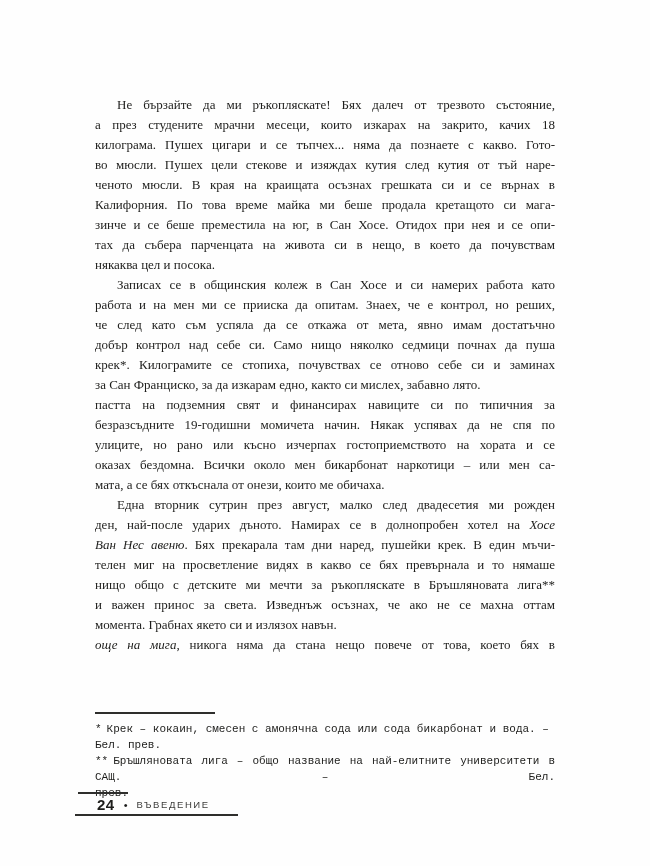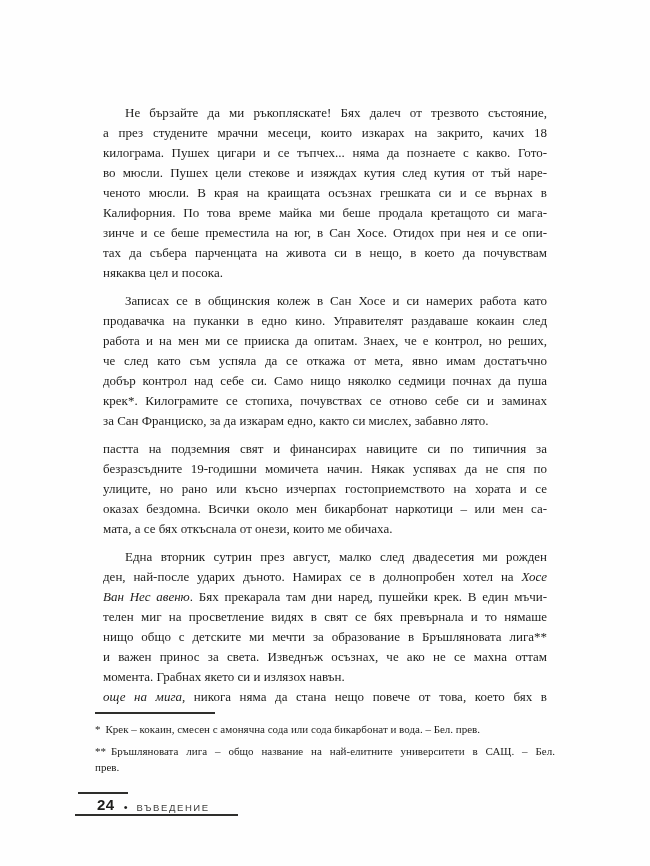--- a/index.html
+++ b/index.html
@@ -13,21 +13,21 @@
     color: #1d1d1b;
   }
   .body-text {
     position: absolute;
     left: 95px;
     top: 95px;
     width: 460px;
     font-size: 13px;
     line-height: 20px;
   }
-  .para { margin: 8px; }
+  .para { margin: 0; }
   .line {
     text-align: justify;
     text-align-last: justify;
     white-space: normal;
   }
   .line.first { text-indent: 22px; }
   .line.last { text-align-last: left; }
   .it { font-style: italic; }
 
   .fn-rule {
@@ -39,39 +39,39 @@
     background: #2e2e2c;
   }
   .fn-list {
     position: absolute;
     left: 95px;
     top: 721px;
     width: 460px;
     font-size: 11px;
     line-height: 16px;
   }
-  .fn-line { text-align: left; }
-  .fn-line.justify { text-align: justify; text-align-last: justify; margin-top: 6px; }
+  .fn-line { text-align: left; font-family: Liberation Mono, monospace; }
+  .fn-line.justify { text-align: justify; text-align-last: justify; }
   .fn-marker { margin-right: 5px; }
 
   .footer-rule-short {
     position: absolute;
     left: 78px;
     top: 792px;
     width: 50px;
     height: 2px;
     background: #2e2e2c;
   }
   .footer-row {
     position: absolute;
     left: 97px;
     top: 796px;
     height: 17px;
     display: flex;
-    align-items: flex-end;
+    align-items: center;
     gap: 9px;
     font-family: "Liberation Sans", sans-serif;
   }
   .pagenum {
     font-size: 15px;
     font-weight: bold;
     letter-spacing: 0.5px;
     color: #1d1d1b;
   }
   .bullet { font-size: 11px; color: #1d1d1b; }
@@ -101,40 +101,39 @@
         <div class="line"><span>килограма. Пушех цигари и се тъпчех... няма да познаете с какво. Гото-</span></div>
         <div class="line"><span>во мюсли. Пушех цели стекове и изяждах кутия след кутия от тъй наре-</span></div>
         <div class="line"><span>ченото мюсли. В края на краищата осъзнах грешката си и се върнах в</span></div>
         <div class="line"><span>Калифорния. По това време майка ми беше продала кретащото си мага-</span></div>
         <div class="line"><span>зинче и се беше преместила на юг, в Сан Хосе. Отидох при нея и се опи-</span></div>
         <div class="line"><span>тах да събера парченцата на живота си в нещо, в което да почувствам</span></div>
         <div class="line last"><span>някаква цел и посока.</span></div>
       </div>
       <div class="para">
         <div class="line first"><span>Записах се в общинския колеж в Сан Хосе и си намерих работа като</span></div>
-        <div class="line"><span>продавачка на пуканки в едно кино. Управителят раздаваше кокаин след</span></div>
         <div class="line"><span>работа и на мен ми се прииска да опитам. Знаех, че е контрол, но реших,</span></div>
         <div class="line"><span>че след като съм успяла да се откажа от мета, явно имам достатъчно</span></div>
         <div class="line"><span>добър контрол над себе си. Само нищо няколко седмици почнах да пуша</span></div>
         <div class="line"><span>крек*. Килограмите се стопиха, почувствах се отново себе си и заминах</span></div>
         <div class="line last"><span>за Сан Франциско, за да изкарам едно, както си мислех, забавно лято.</span></div>
       </div>
       <div class="para">
         <div class="line"><span>пастта на подземния свят и финансирах навиците си по типичния за</span></div>
         <div class="line"><span>безразсъдните 19-годишни момичета начин. Някак успявах да не спя по</span></div>
         <div class="line"><span>улиците, но рано или късно изчерпах гостоприемството на хората и се</span></div>
         <div class="line"><span>оказах бездомна. Всички около мен бикарбонат наркотици – или мен са-</span></div>
         <div class="line last"><span>мата, а се бях откъснала от онези, които ме обичаха.</span></div>
       </div>
       <div class="para">
         <div class="line first"><span>Една вторник сутрин през август, малко след двадесетия ми рожден</span></div>
         <div class="line"><span>ден, най-после ударих дъното. Намирах се в долнопробен хотел на </span><span class="it">Хосе</span></div>
         <div class="line"><span class="it">Ван Нес авеню</span><span>. Бях прекарала там дни наред, пушейки крек. В един мъчи-</span></div>
-        <div class="line"><span>телен миг на просветление видях в свят се бях превърнала и то нямаше</span></div>
-        <div class="line"><span>нищо общо с детските ми мечти за образование в Бръшляновата лига**</span></div>
+        <div class="line"><span>телен миг на просветление видях в какво се бях превърнала и то нямаше</span></div>
+        <div class="line"><span>нищо общо с детските ми мечти за ръкопляскате в Бръшляновата лига**</span></div>
         <div class="line"><span>и важен принос за света. Изведнъж осъзнах, че ако не се махна оттам</span></div>
         <div class="line last"><span>момента. Грабнах якето си и излязох навън.</span></div>
         <div class="line"><span class="it">още на мига</span><span>, никога няма да стана нещо повече от това, което бях в</span></div>
       </div>
     </div>
 
   <div class="fn-rule"></div>
   <div class="fn-list">
       <div class="fn-line"><span class="fn-marker">*</span><span>Крек – кокаин, смесен с амонячна сода или сода бикарбонат и вода. – Бел. прев.</span></div>
       <div class="fn-line justify"><span class="fn-marker">**</span><span>Бръшляновата лига – общо название на най-елитните университети в САЩ. – Бел.</span></div>

